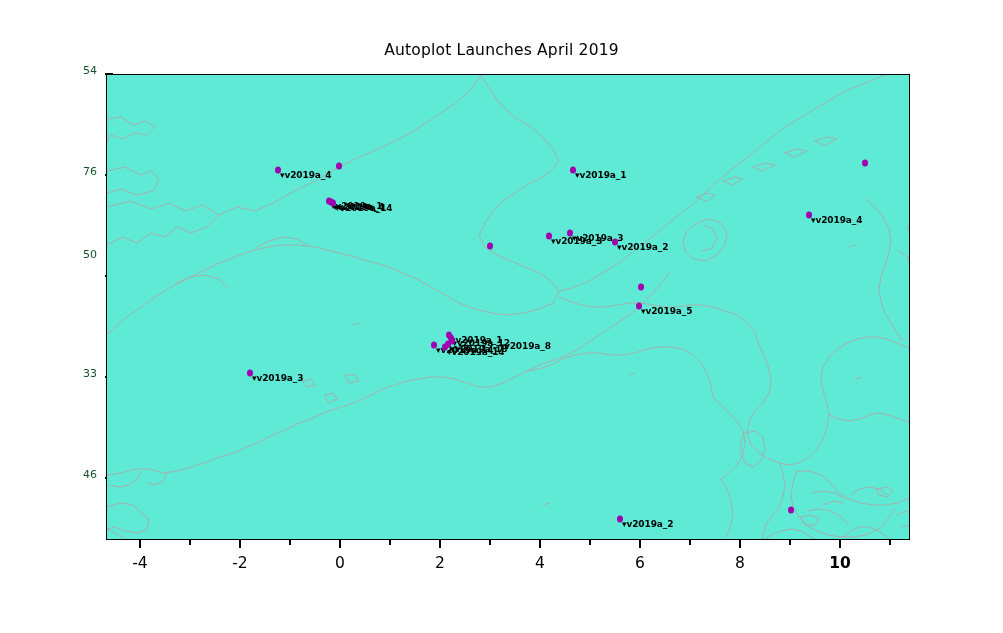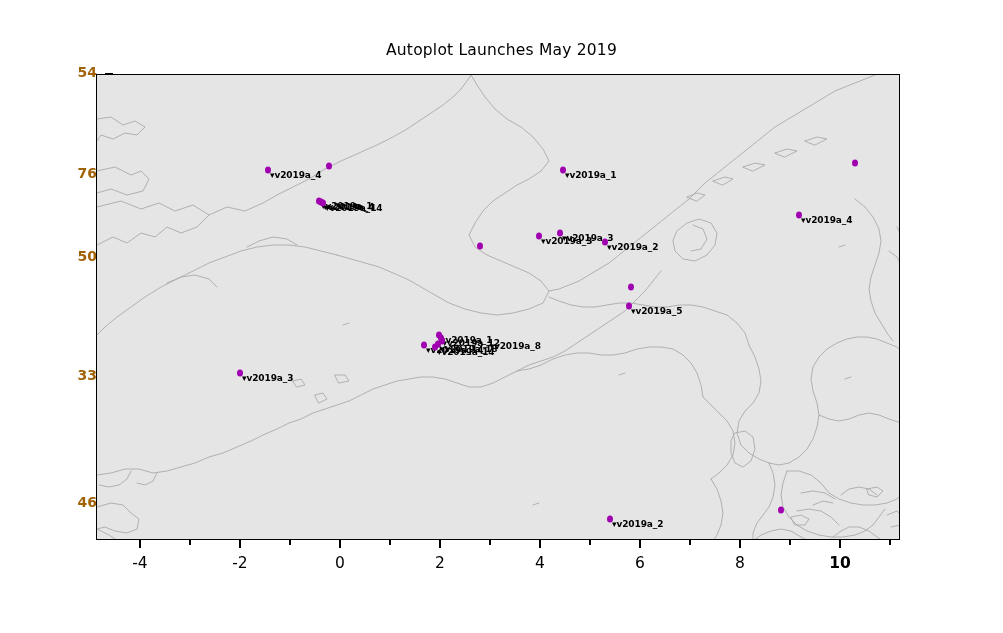--- a/index.html
+++ b/index.html
@@ -24,41 +24,40 @@
     left: 0; top: 41px;
     width: 1003px;
     text-align: center;
     font-size: 15.5px;
     color: #000000;
     letter-spacing: 0.2px;
     white-space: nowrap;
   }
   #plot-frame {
     position: absolute;
-    left: 96px; top: 74px;
+    left: 106px; top: 74px;
     width: 804px; height: 466px;
     border: 1.3px solid #000000;
     box-sizing: border-box;
-    background: #e5e5e5;
+    background: #5eead4;
     overflow: hidden;
   }
   #map-svg {
     position: absolute;
     left: 0; top: 0;
     width: 804px; height: 466px;
     display: block;
   }
   .tick-label-y {
     position: absolute;
     text-align: right;
-    font-size: 14px;
-    color: #a16207;
+    font-size: 11px;
+    color: #14532d;
     width: 60px;
     white-space: nowrap;
-    font-weight: bold;
   }
   .tick-label-x {
     position: absolute;
     text-align: center;
     font-size: 15.5px;
     color: #000000;
     width: 60px;
     white-space: nowrap;
   }
   .tick-major-y {
@@ -97,25 +96,25 @@
     letter-spacing: -0.1px;
     transform: translateY(-50%);
   }
 </style>
 </head>
 <body>
 
 <div id="screen">
   <div id="figure">
 
-    <div id="chart-title">Autoplot Launches May 2019</div>
+    <div id="chart-title">Autoplot Launches April 2019</div>
 
     <div id="axes-ticks">
         <div class="tick-major-y" style="left: 105px; top: 477.25px;"></div>
-        <div class="tick-label-y" style="left: 37px; top: 467.9px; margin-top: 26px;">46</div>
+        <div class="tick-label-y" style="left: 37px; top: 467.9px;">46</div>
         <div class="tick-major-y" style="left: 105px; top: 376.275px;"></div>
         <div class="tick-label-y" style="left: 37px; top: 366.925px;">33</div>
         <div class="tick-major-y" style="left: 105px; top: 275.3px;"></div>
         <div class="tick-label-y" style="left: 37px; top: 248px;">50</div>
         <div class="tick-major-y" style="left: 105px; top: 174.325px;"></div>
         <div class="tick-label-y" style="left: 37px; top: 164.975px;">76</div>
         <div class="tick-major-y" style="left: 105px; top: 73.35px;"></div>
         <div class="tick-label-y" style="left: 37px; top: 64px;">54</div>
         <div class="tick-minor-y" style="left: 108px; top: 527.738px;"></div>
         <div class="tick-minor-y" style="left: 108px; top: 426.763px;"></div>

